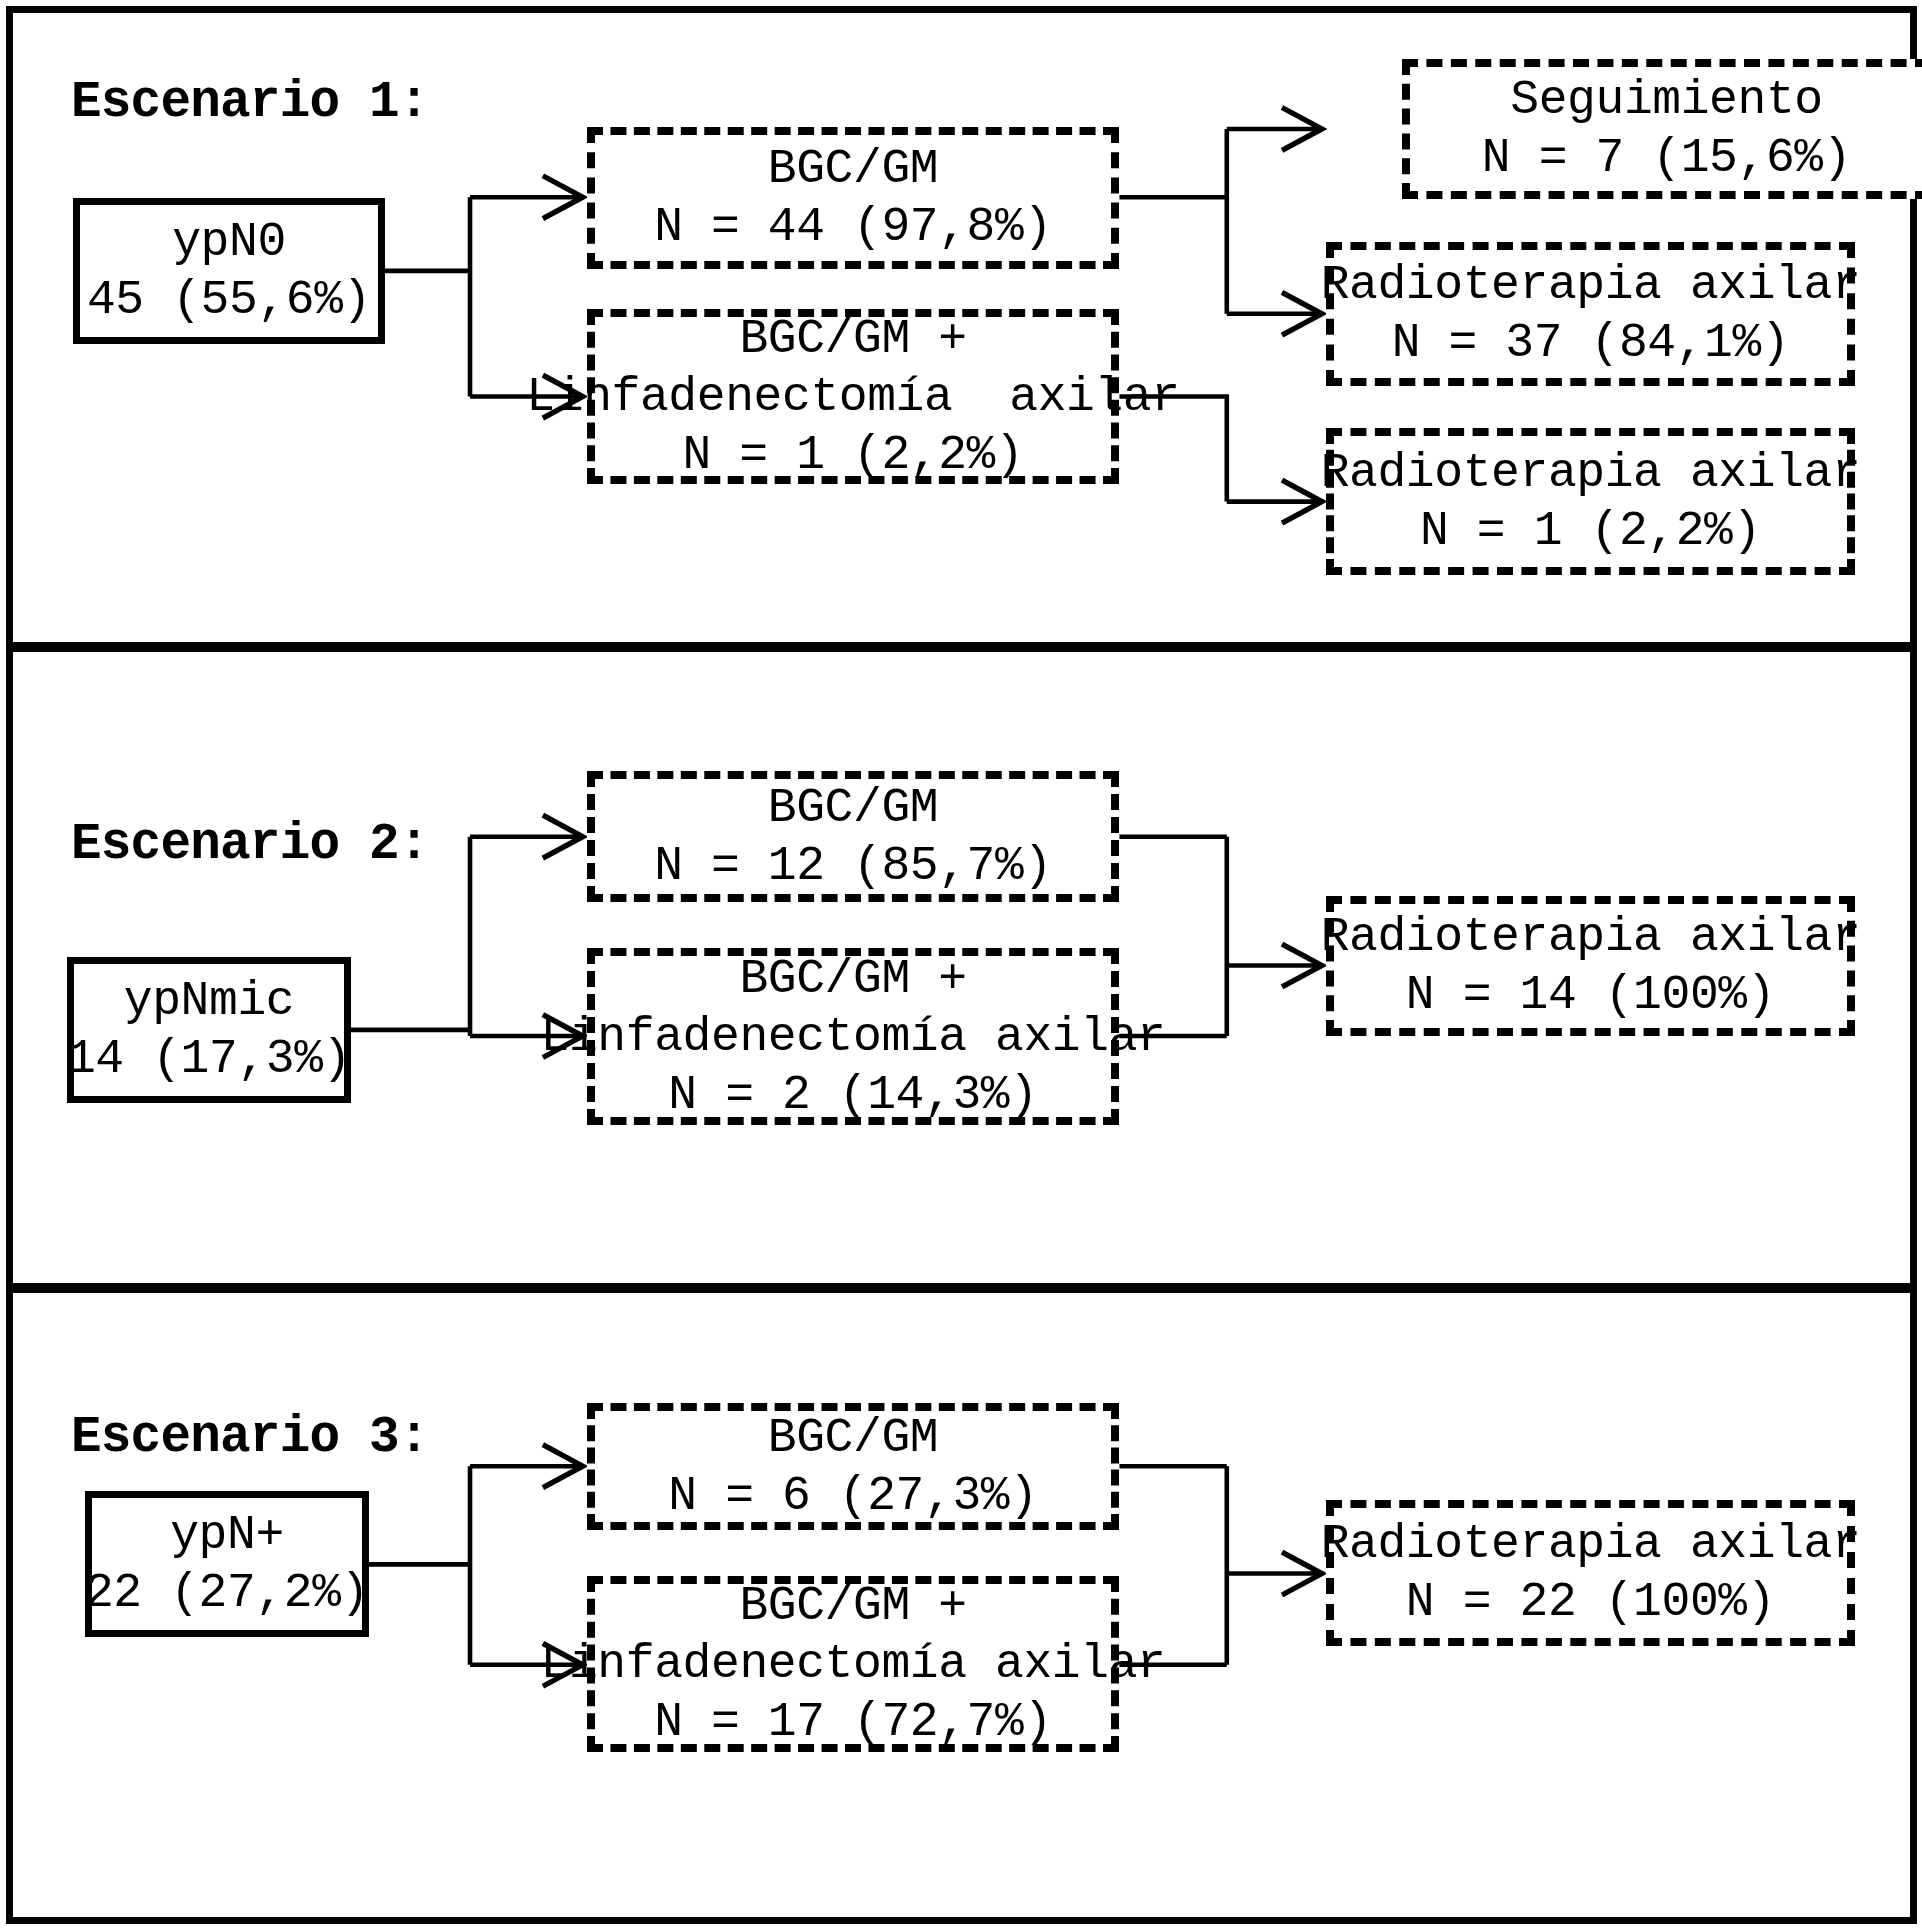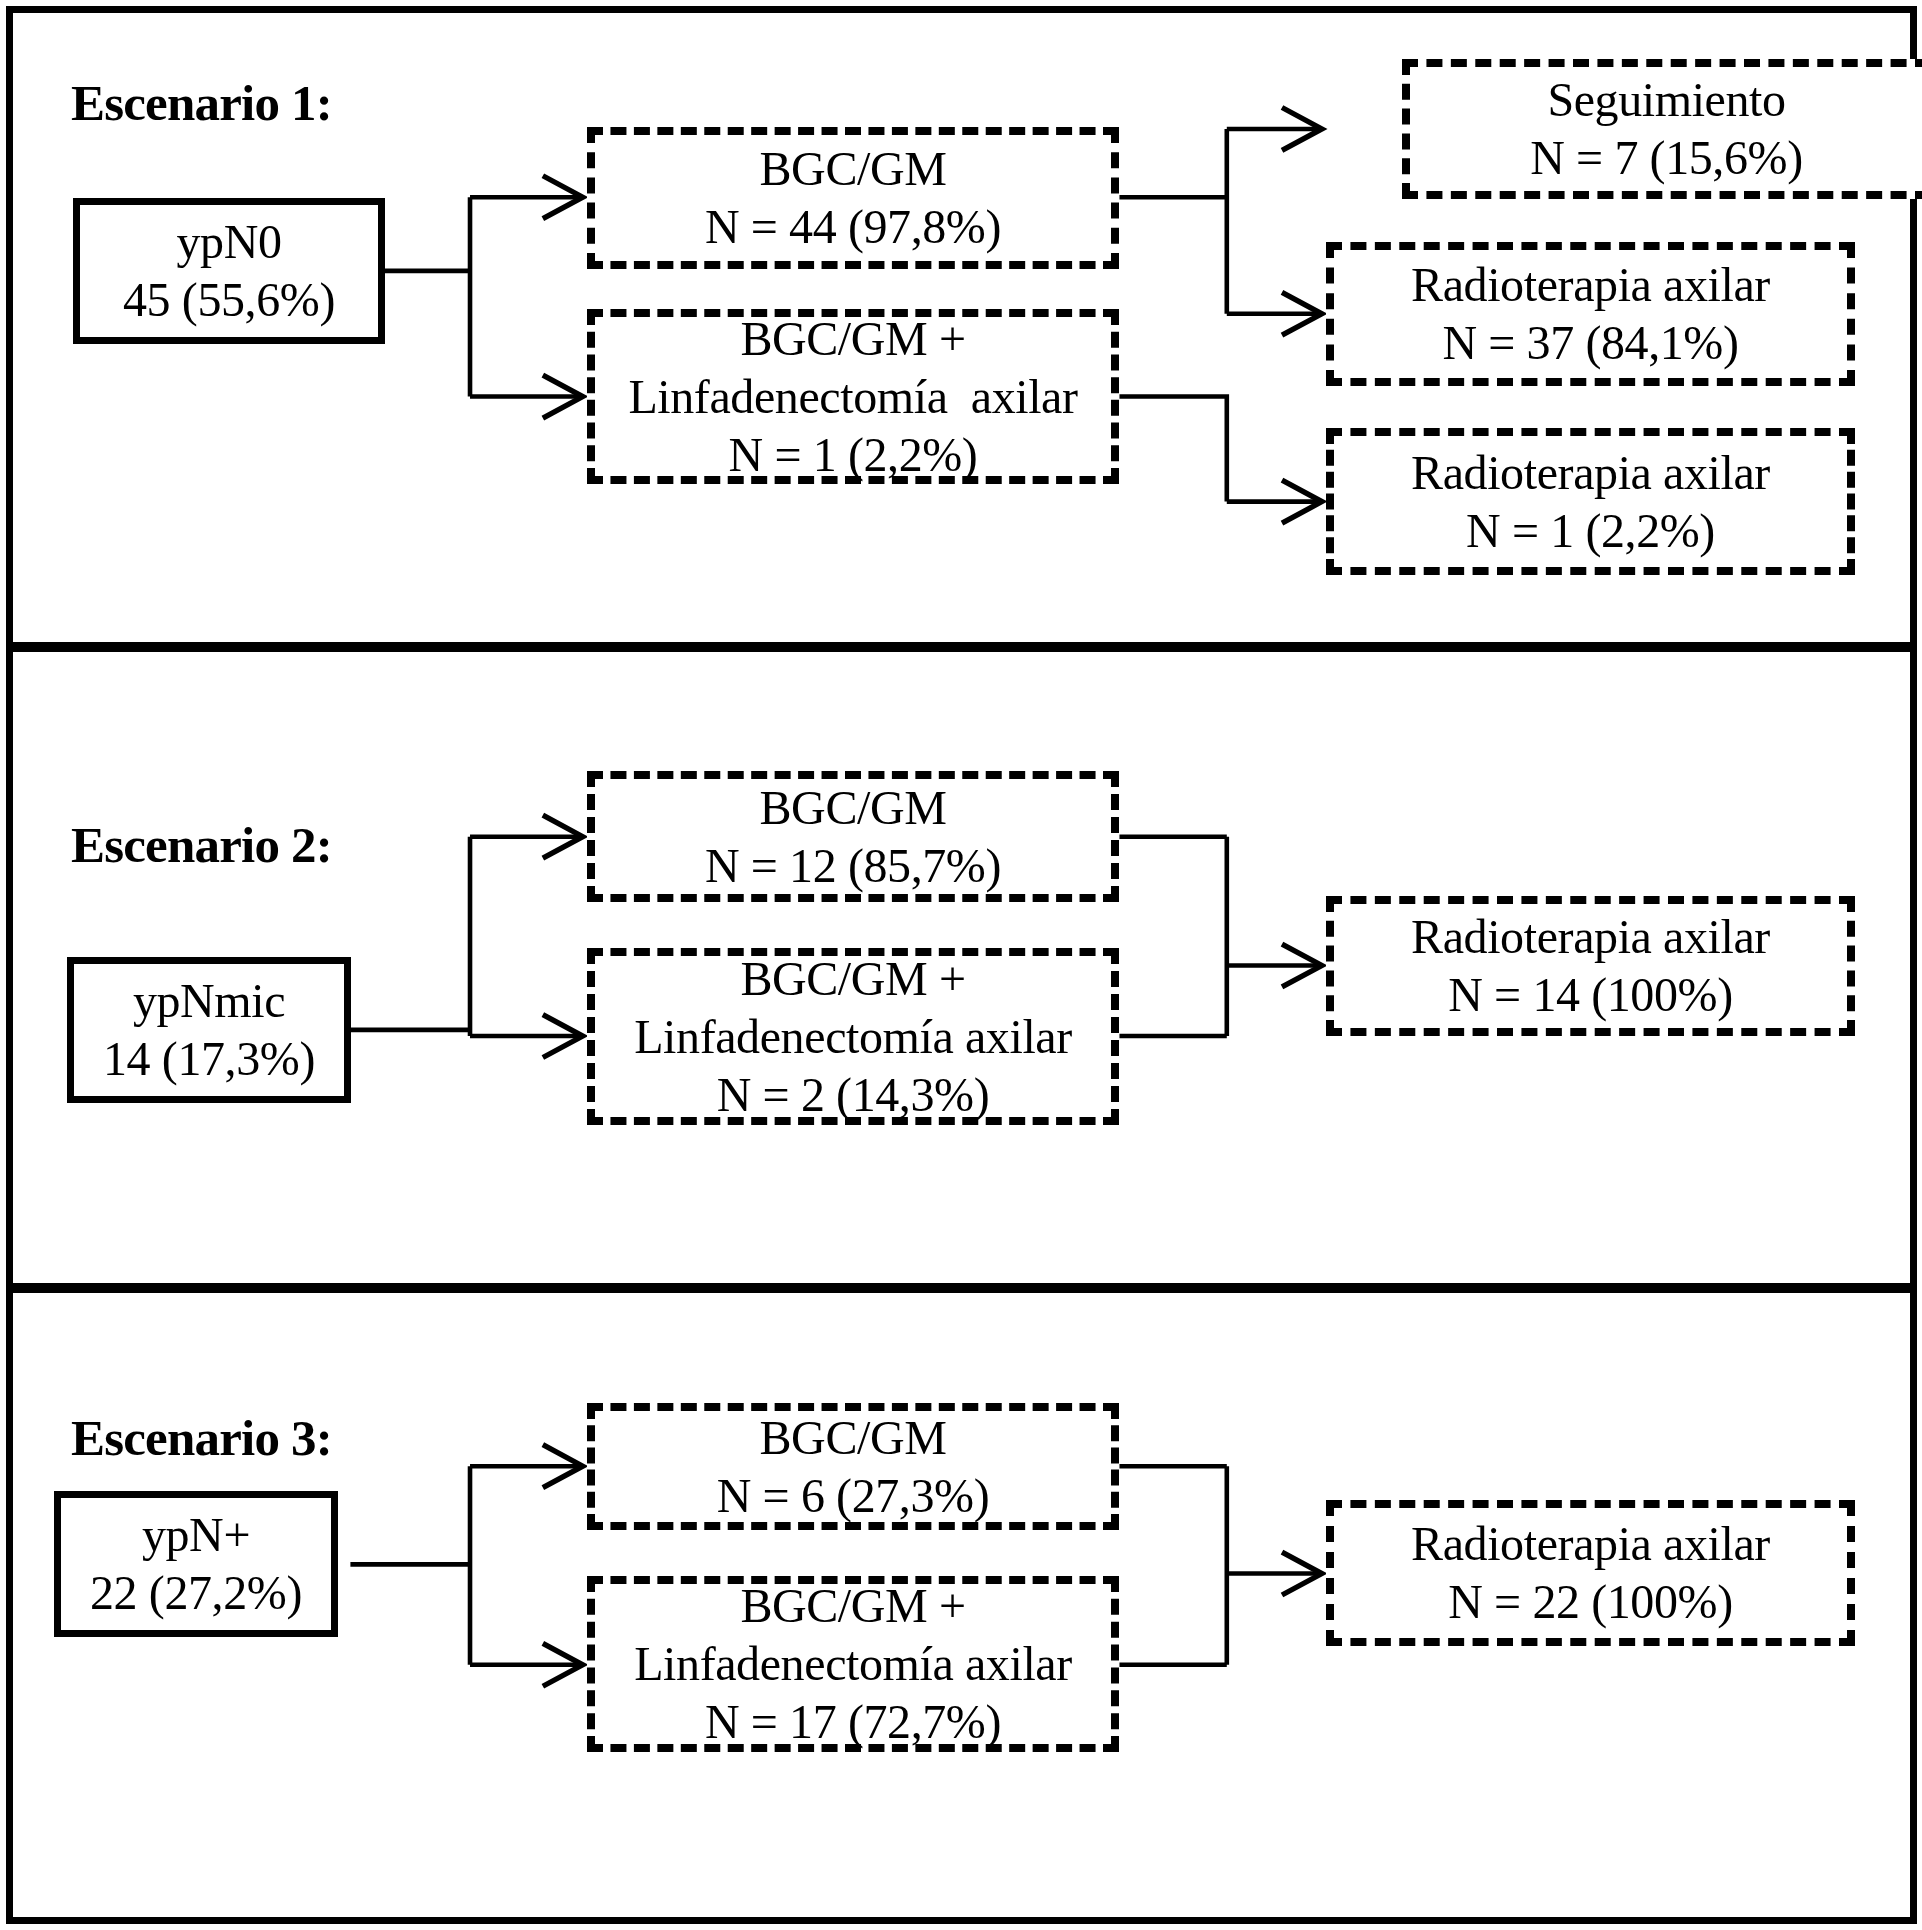--- a/index.html
+++ b/index.html
@@ -1,18 +1,18 @@
 <!DOCTYPE html>
 <html style="font-size:12.3px"><head>
 <meta charset="utf-8">
 <style>
   html,body{margin:0;padding:0;background:#ffffff;}
   *{box-sizing:border-box;}
   .stage{position:relative;width:1923px;height:1931px;background:#ffffff;
-         font-family:Liberation Serif, serif;color:#000;overflow:hidden;}
+         font-family:Liberation Mono, monospace;color:#000;overflow:hidden;}
   .frame{position:absolute;left:6.1px;top:6.1px;width:1911px;height:1918px;border:7px solid #000;}
   .divider{position:absolute;left:6.1px;width:1911px;height:10px;background:#000;}
   .title{position:absolute;font-weight:bold;font-size:51px;letter-spacing:-0.8px;white-space:pre;}
   .box{position:absolute;display:flex;flex-direction:column;align-items:center;justify-content:center;
        text-align:center;font-size:48px;line-height:58px;letter-spacing:-0.4px;background:#ffffff;}
   .solid{border:7.7px solid #000;}
   .dashed{border:8.4px dashed #000;}
   .ln{white-space:pre;}
   svg.overlay{position:absolute;left:0;top:0;pointer-events:none;}
   .cl{stroke:#000;stroke-width:6;fill:none;}
@@ -114,21 +114,21 @@
     <div class="ln">N = 2 (14,3%)</div>
   </div>
 
   <div class="box dashed" style="left:1326px;top:896px;width:529px;height:140px;">
     <div class="ln">Radioterapia axilar</div>
     <div class="ln">N = 14 (100%)</div>
   </div>
 
   <div class="title" style="left:71px;top:1409px;">Escenario 3:</div>
 
-  <div class="box solid" style="left:54px;top:1491px;width:284px;height:146px;">
+  <div class="box solid" style="left:85px;top:1491px;width:284px;height:146px;">
     <div class="ln">ypN+</div>
     <div class="ln">22 (27,2%)</div>
   </div>
 
   <div class="box dashed" style="left:587px;top:1403px;width:532px;height:127px;">
     <div class="ln">BGC/GM</div>
     <div class="ln">N = 6 (27,3%)</div>
   </div>
 
   <div class="box dashed" style="left:587px;top:1576px;width:532px;height:176px;">

